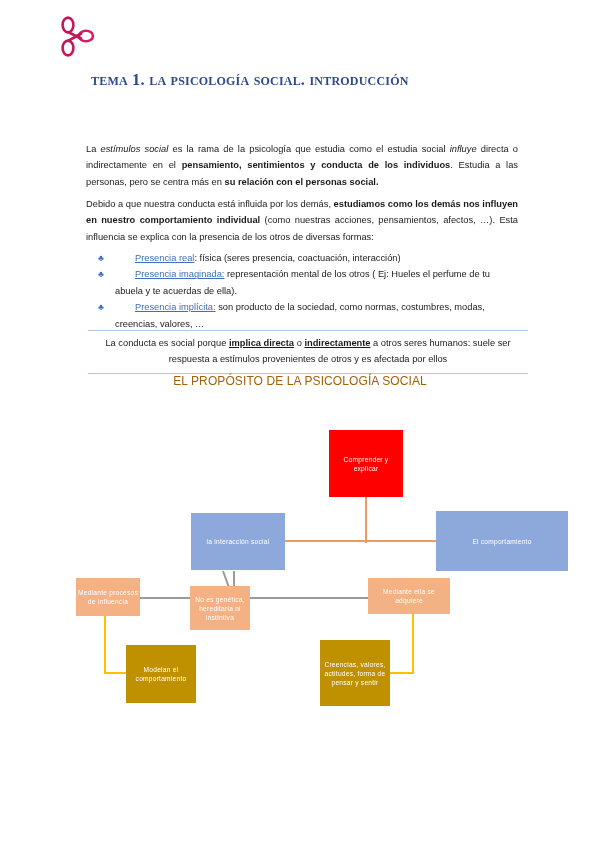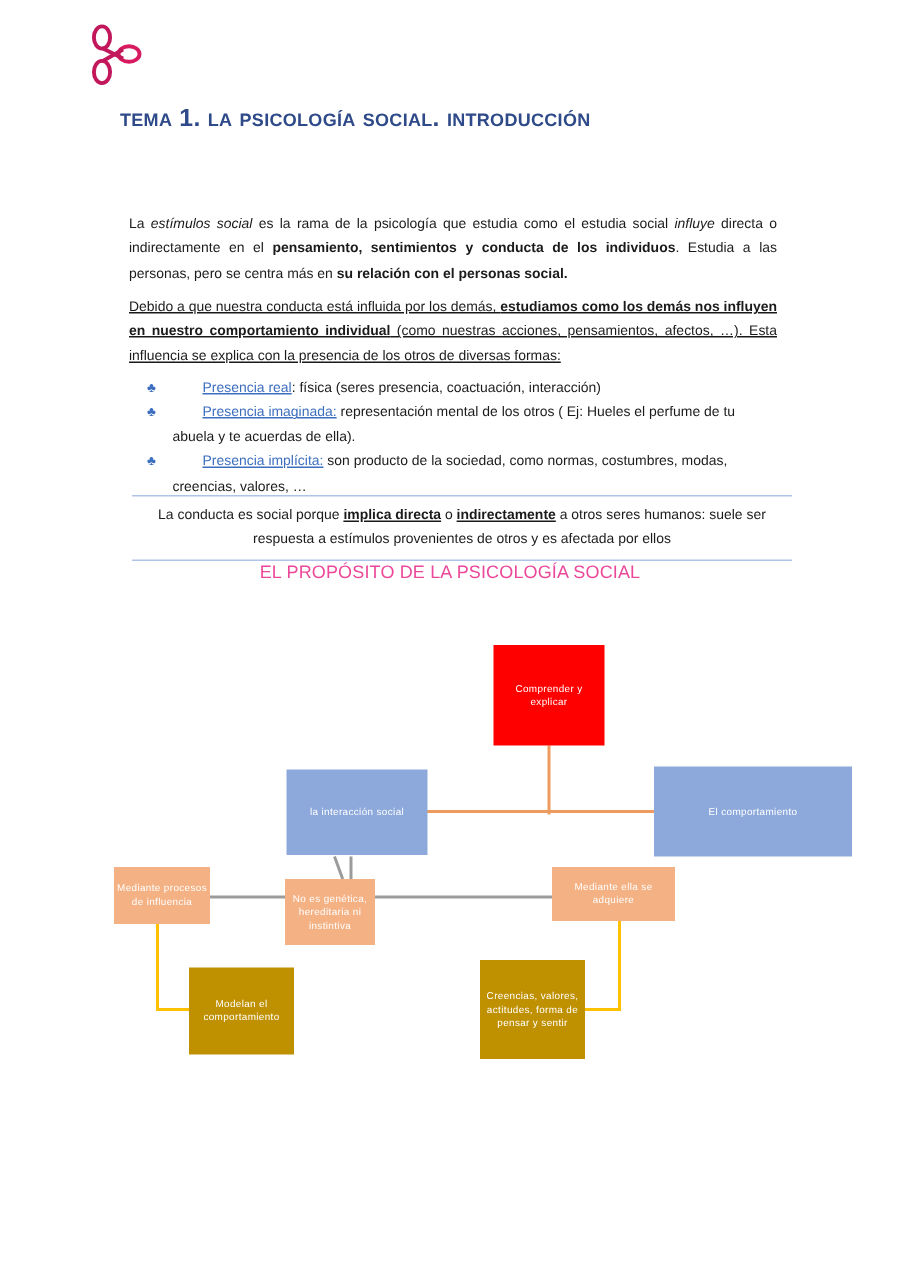--- a/index.html
+++ b/index.html
@@ -23,24 +23,24 @@
     position: absolute;
     left: 48px;
     top: 14px;
     width: 56px;
     height: 48px;
   }
 
   
   .doc-title {
     position: absolute;
-    left: 80px;
+    left: 91px;
     top: 70px;
     width: 420px;
-    font-family: Liberation Sans, sans-serif;
+    font-family: Liberation Serif, serif;
     font-weight: bold;
     font-size: 16.5px;
     letter-spacing: 0.2px;
     color: #2E4A88;
     font-variant: small-caps;
     text-transform: lowercase;
     white-space: nowrap;
   }
 
   
@@ -48,34 +48,34 @@
     position: absolute;
     width: 430px;
     left: 85px;
     text-align: center;
     color: #7FA0D6;
     font-weight: bold;
     font-size: 11.5px;
     letter-spacing: 0.1px;
   }
   #head-1 { top: 118px; }
-  #head-2 { top: 374px; font-weight: normal; font-size: 12px; color: #ec4899; }
+  #head-2 { top: 374px; font-weight: normal; font-size: 12px; color: #a16207; }
 
   
   .para {
     position: absolute;
     left: 86px;
     width: 432px;
     font-size: 9.3px;
     line-height: 16.4px;
     color: #1a1a1a;
     text-align: justify;
   }
   #para-1 { top: 141px; }
-  #para-2 { top: 196px; text-decoration: underline; }
+  #para-2 { top: 196px; }
   .para i { font-style: italic; }
   .para b { font-weight: bold; }
 
   
   .bullets {
     position: absolute;
     left: 98px;
     top: 250px;
     width: 418px;
     font-size: 9.3px;

